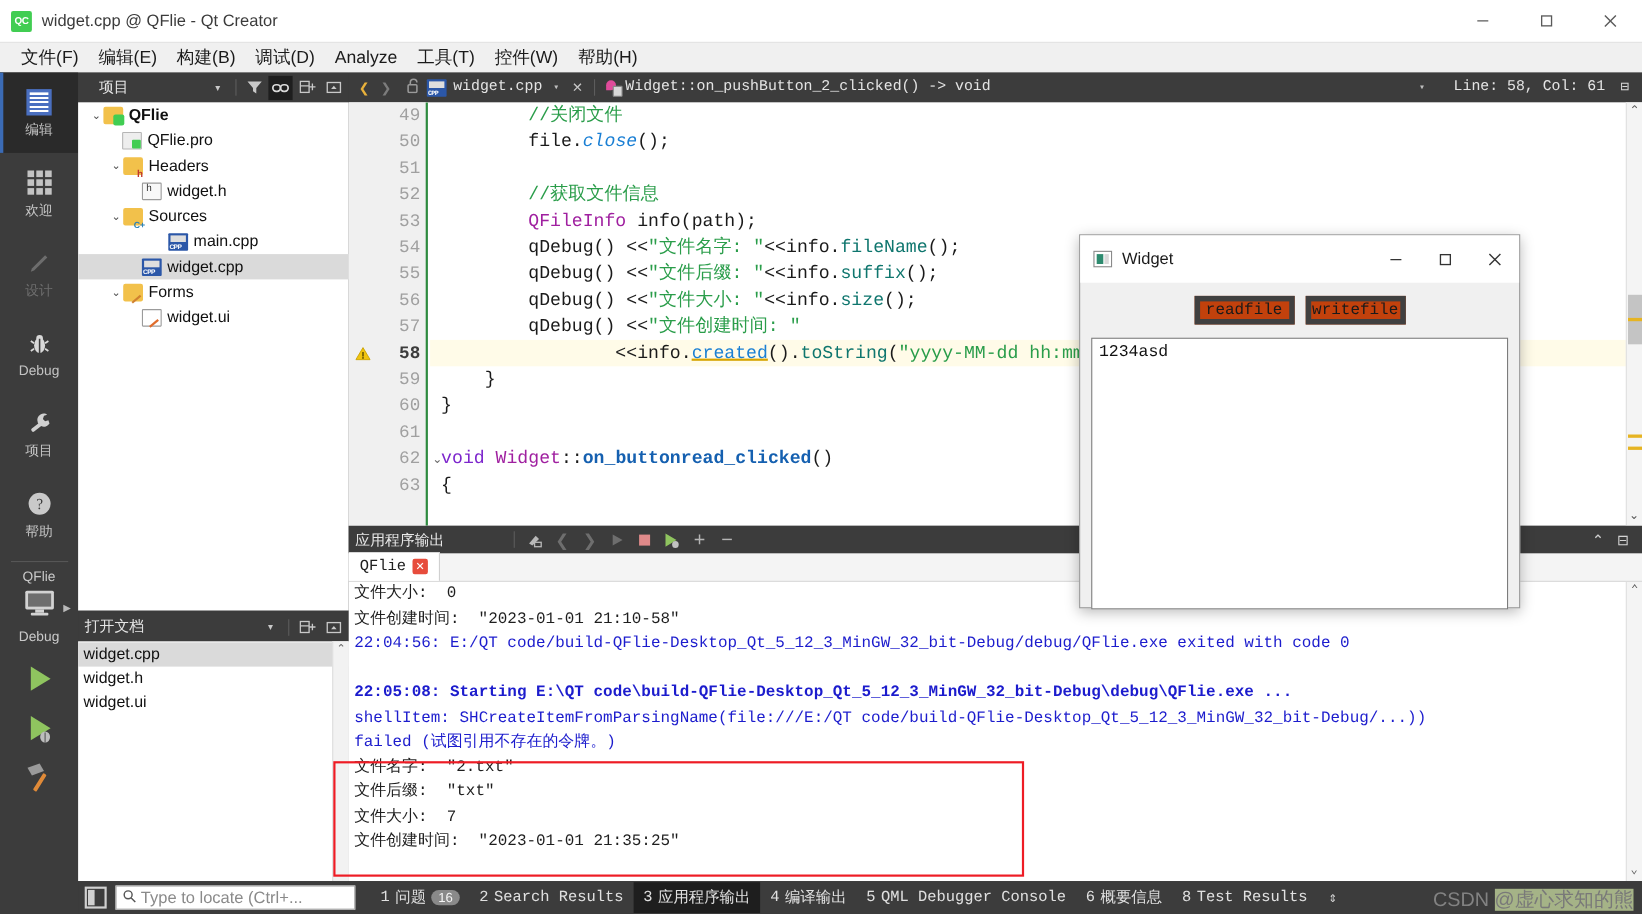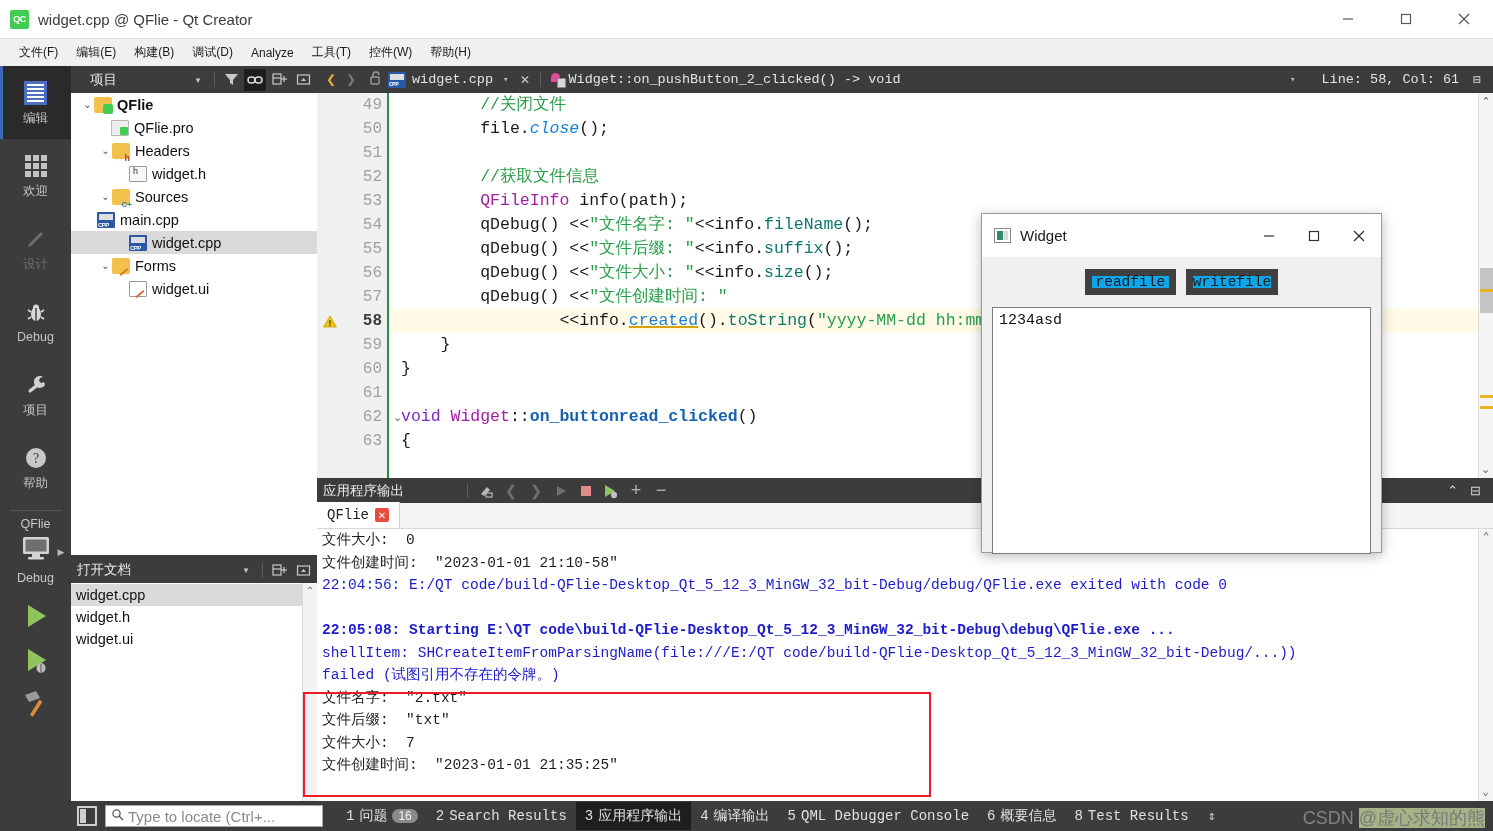--- a/index.html
+++ b/index.html
@@ -31,21 +31,21 @@
     color:#5a5a5a;
   }
   .win-btn svg { display:block; }
 
   
   .menubar {
     position:absolute; left:0; top:39px; width:1493px; height:27px;
     background:#f0f0f0; display:flex; align-items:center; padding-left:10px;
   }
   .menu-item {
-    font-size:12px; color:#1a1a1a; padding:3px 9px;
+    font-size:16px; color:#1a1a1a; padding:3px 9px;
     font-family:"Liberation Sans",sans-serif; white-space:nowrap;
   }
 
   
   .modebar {
     position:absolute; left:0; top:66px; width:71px; height:765px;
     background:#3c3c3c;
     display:flex; flex-direction:column; align-items:center;
   }
   .mode-btn {
@@ -268,21 +268,21 @@
     height:43px; background:#ffffff; display:flex; align-items:center; padding-left:12px;
   }
   .dlg-ico { width:17px; height:15px; background:#ffffff; border:1px solid #8a8a8a; position:relative; margin-right:9px;}
   .dlg-ico::before{ content:""; position:absolute; left:2px; top:2px; width:6px; bottom:2px; background:#2e8b6f;}
   .dlg-ico::after{ content:""; position:absolute; left:9px; top:2px; width:4px; bottom:2px; background:#dadada;}
   .dlg-name { font-size:15px; color:#1a1a1a; font-family:"Liberation Sans",sans-serif;}
   .dlg-ctrls { margin-left:auto; display:flex; }
   .dlg-btn { width:45px; height:43px; display:flex; align-items:center; justify-content:center; color:#444;}
   .dlg-row { display:flex; justify-content:center; gap:10px; margin-top:12px; }
   .dlg-push {
-    min-width:91px; height:26px; background:#0ea5e9; border:7px solid #404040;
+    min-width:91px; height:26px; background:#c2410c; border:5px solid #404040;
     font-family:"Liberation Mono", monospace; font-size:14.5px; color:#1a1a1a;
     display:flex; align-items:center; justify-content:center;
   }
   .dlg-text {
     margin:12px 10px 0 10px; height:247px; background:#ffffff; border:1px solid #7c7c7c;
     font-family:"Liberation Mono", monospace; font-size:15px; color:#111;
     padding:4px 6px;
   }
 </style>
 </head>
@@ -473,21 +473,21 @@
     </div>
     <div class="tnode" style="padding-left:58px">
       <span class="ticon file-hh"></span>
       <span>widget.h</span>
     </div>
     <div class="tnode" style="padding-left:28px">
       <span class="tchev">⌄</span>
       <span class="ticon folder-c"></span>
       <span>Sources</span>
     </div>
-    <div class="tnode" style="padding-left:26px">
+    <div class="tnode" style="padding-left:82px">
       <span class="ticon file-cpp"></span>
       <span>main.cpp</span>
     </div>
     <div class="tnode sel" style="padding-left:58px">
       <span class="ticon file-cpp"></span>
       <span>widget.cpp</span>
     </div>
     <div class="tnode" style="padding-left:28px">
       <span class="tchev">⌄</span>
       <span class="ticon folder-f"></span>

